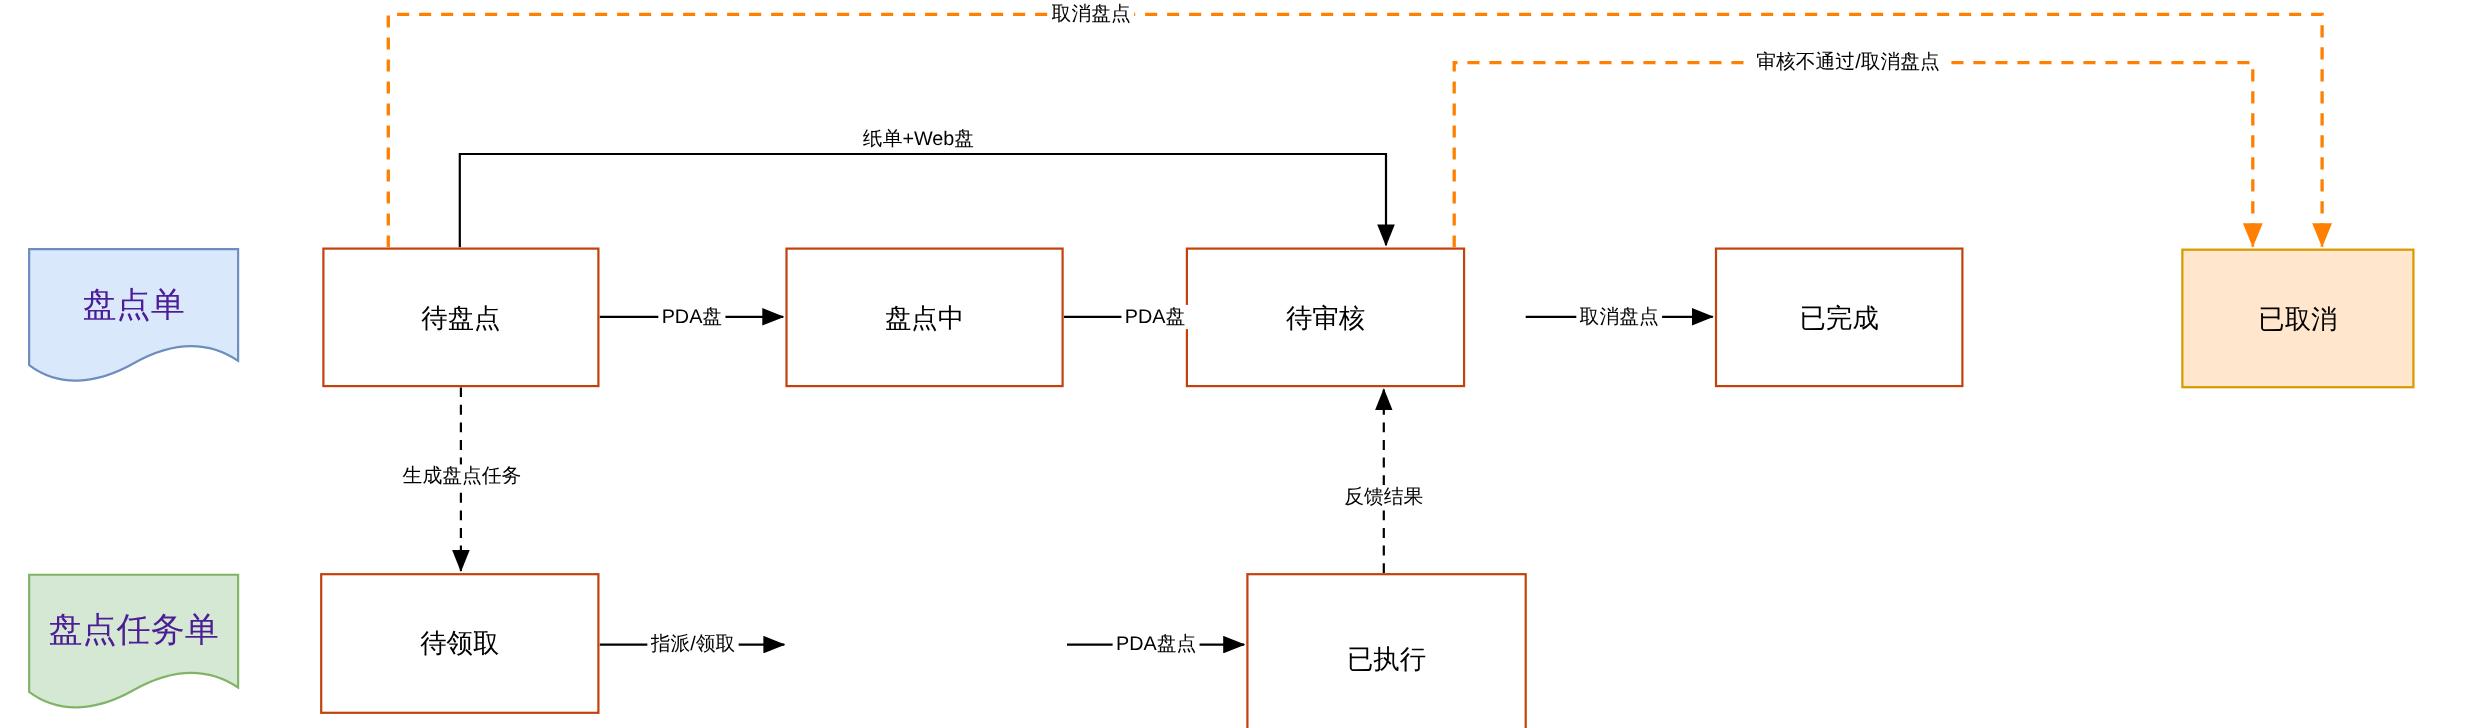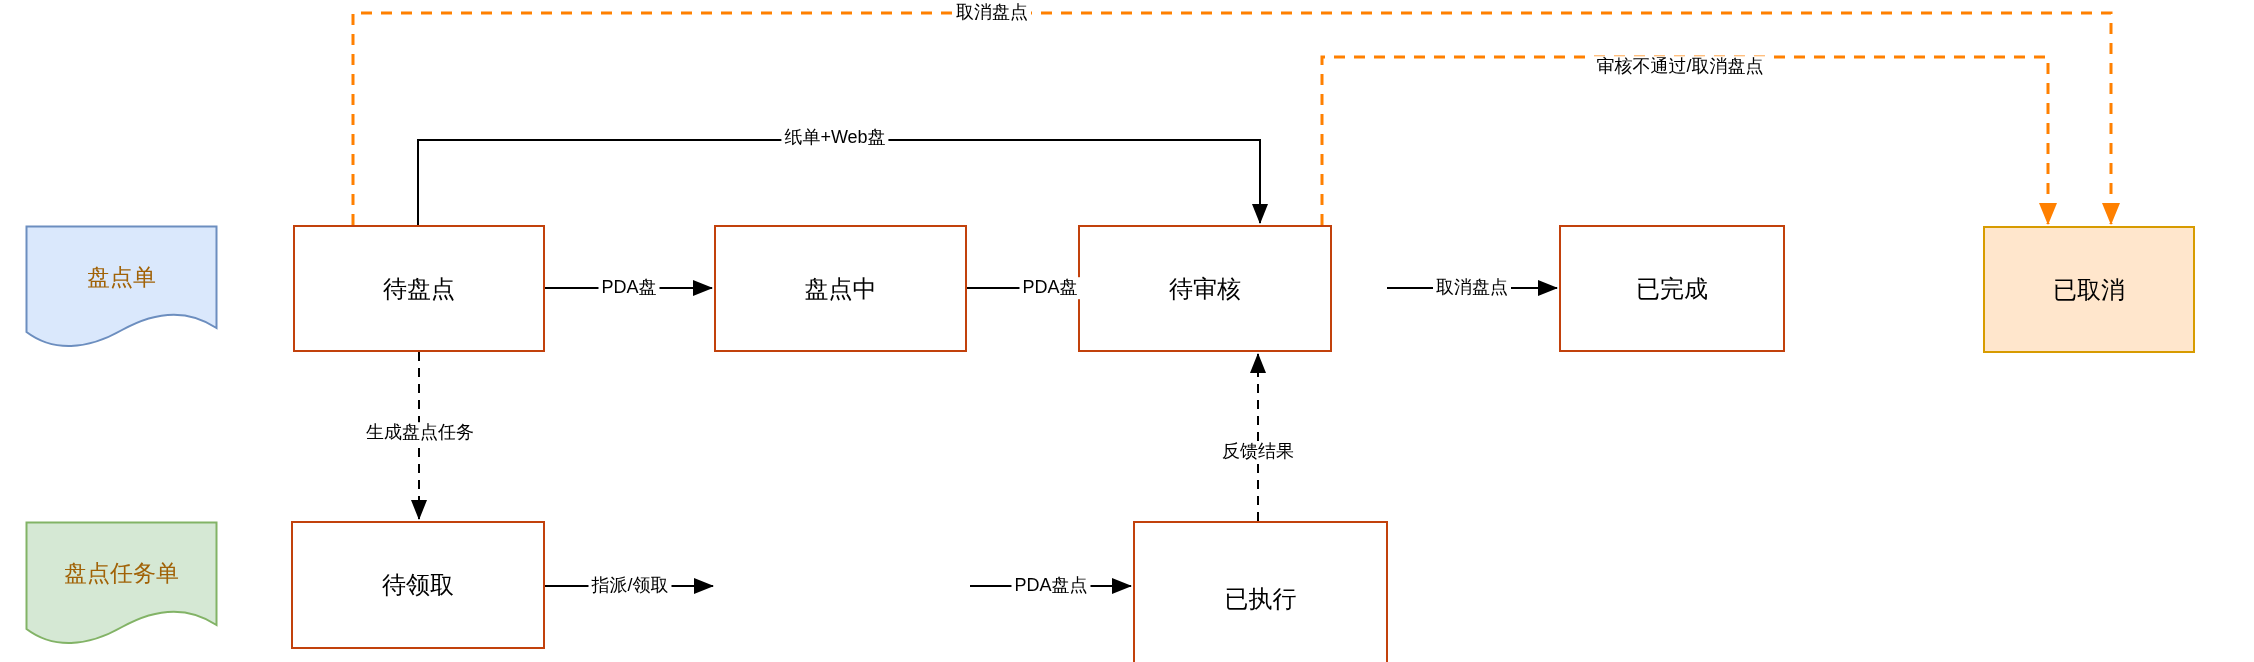--- a/index.html
+++ b/index.html
@@ -21,21 +21,21 @@
     text-align:center;
   }
   .node.cancel{
     background:#FFE6CC;
     border:2px solid #D79B00;
   }
   .docshape{position:absolute;}
   .docshape .doclabel{
     position:absolute;left:0;top:0;width:100%;height:82%;
     display:flex;align-items:center;justify-content:center;
-    font-size:23px;color:#a16207;
+    font-size:31px;color:#4c1d95;
   }
   .edge-label{
     position:absolute;
     transform:translate(-50%,-50%);
     background:#ffffff;
     font-size:18px;color:#000000;
     padding:0 3px;
     white-space:nowrap;
     line-height:1.2;
   }
@@ -90,19 +90,19 @@
   <div class="node cancel" style="left:1983px;top:226px;width:212px;height:127px;">已取消</div>
 
   <div class="node" style="left:291px;top:521px;width:254px;height:128px;">待领取</div>
   <div class="node" style="left:1133px;top:521px;width:255px;height:156px;">已执行</div>
 
   <div class="edge-label" style="left:629px;top:288px;">PDA盘</div>
   <div class="edge-label" style="left:1050px;top:288px;">PDA盘</div>
   <div class="edge-label" style="left:1472px;top:288px;">取消盘点</div>
   <div class="edge-label" style="left:630px;top:586px;">指派/领取</div>
   <div class="edge-label" style="left:1051px;top:586px;">PDA盘点</div>
-  <div class="edge-label" style="left:835px;top:138px;">纸单+Web盘</div>
+  <div class="edge-label" style="left:835px;top:127px;">纸单+Web盘</div>
   <div class="edge-label" style="left:420px;top:433px;">生成盘点任务</div>
   <div class="edge-label" style="left:1258px;top:452px;">反馈结果</div>
   <div class="edge-label" style="left:992px;top:13px;">取消盘点</div>
-  <div class="edge-label" style="left:1680px;top:57px;margin-top:10px;">审核不通过/取消盘点</div>
+  <div class="edge-label" style="left:1680px;top:57px;">审核不通过/取消盘点</div>
 
 </div>
 
 </body></html>

